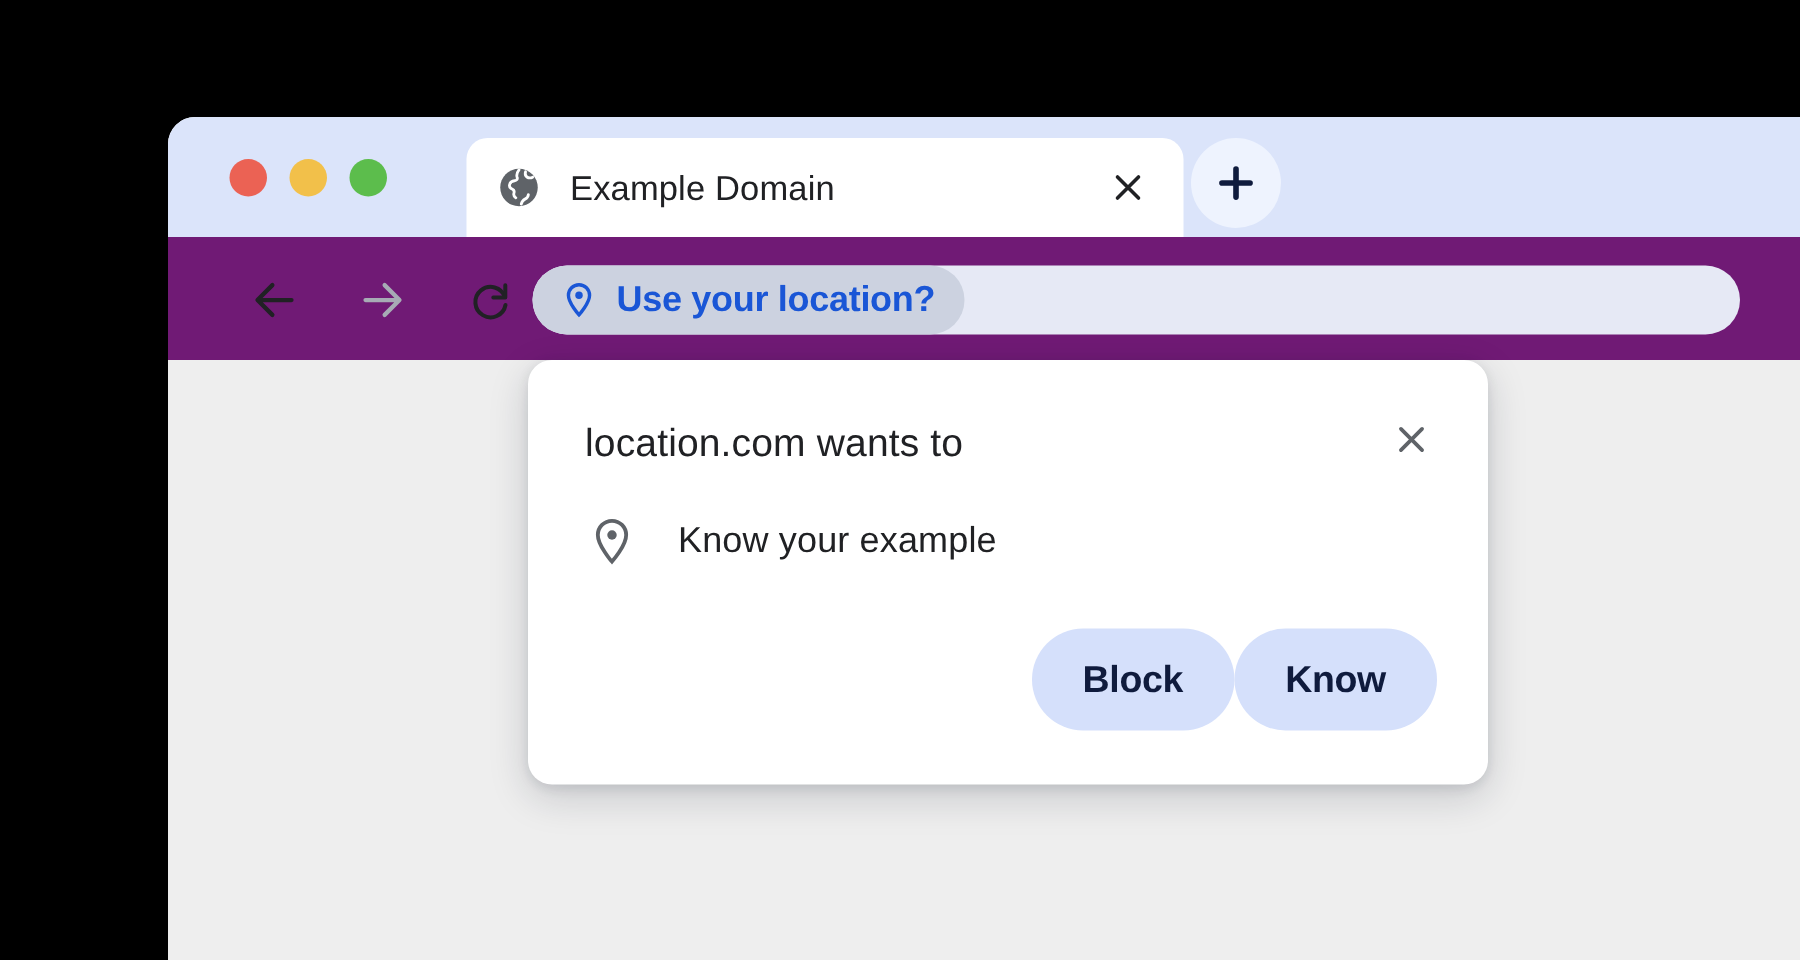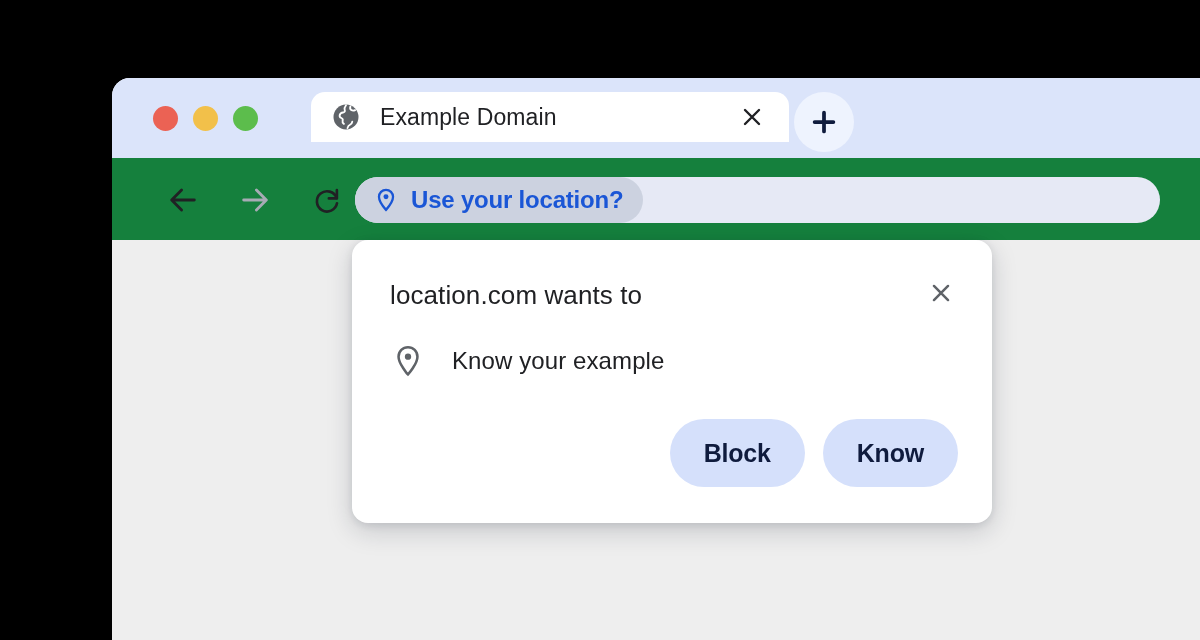--- a/index.html
+++ b/index.html
@@ -29,21 +29,21 @@
     position:absolute; left:41px; top:28px;
     display:flex; gap:15px; align-items:center;
   }
   .light{ width:25px; height:25px; border-radius:50%; }
   .light.red{ background:#eb6254; }
   .light.yellow{ background:#f2c04a; }
   .light.green{ background:#5cbd4c; }
 
   .tab{
     position:absolute; left:199px; top:14px;
-    width:478px; height:50px;
+    width:478px; height:66px;
     background:#ffffff;
     border-radius:14px 14px 0 0;
     display:flex; align-items:center;
     padding:0 22px 0 20px;
   }
   .tab-favicon{ width:30px; height:30px; flex:0 0 30px; display:block; }
   .tab-title{
     flex:1 1 auto; margin-left:19px;
     font-size:23px; color:#202124; letter-spacing:.1px;
     white-space:nowrap; overflow:hidden; text-overflow:ellipsis;
@@ -57,21 +57,21 @@
     position:absolute; left:682px; top:14px;
     width:60px; height:60px; border-radius:50%;
     background:#eef3fe;
     display:flex; align-items:center; justify-content:center;
     cursor:pointer;
   }
 
   
   .toolbar{
     position:absolute; left:0; top:80px; width:100%; height:84px;
-    background:#15803d;
+    background:#701a75;
     display:flex; align-items:center;padding-left:27px;
   }
   .nav-btn{
     width:44px; height:44px; margin-left:0;
     display:flex; align-items:center; justify-content:center;
     cursor:pointer; flex:0 0 44px;
   }
   .nav-back{ margin-left:22px; }
   .nav-fwd{ margin-left:28px; }
   .nav-reload{ margin-left:28px; }
@@ -132,21 +132,21 @@
     position:absolute; left:38px; top:103px;
     display:flex; align-items:center;
   }
   .perm-row-icon{ width:36px; height:36px; flex:0 0 36px; display:block; }
   .perm-row-label{
     margin-left:26px;
     font-size:24px; color:#202124; letter-spacing:.1px;
   }
   .dialog-actions{
     position:absolute; right:34px; bottom:36px;
-    display:flex; align-items:center; gap:18px;
+    display:flex; align-items:center; 
   }
   .dialog-btn{
     height:68px; min-width:135px;
     padding:0 34px;
     border:none; border-radius:34px;
     background:#d5e0fb;
     color:#0f1b3d;
     font-family:"Liberation Sans", sans-serif;
     font-size:25px; font-weight:bold; letter-spacing:-.2px;
     cursor:pointer;

